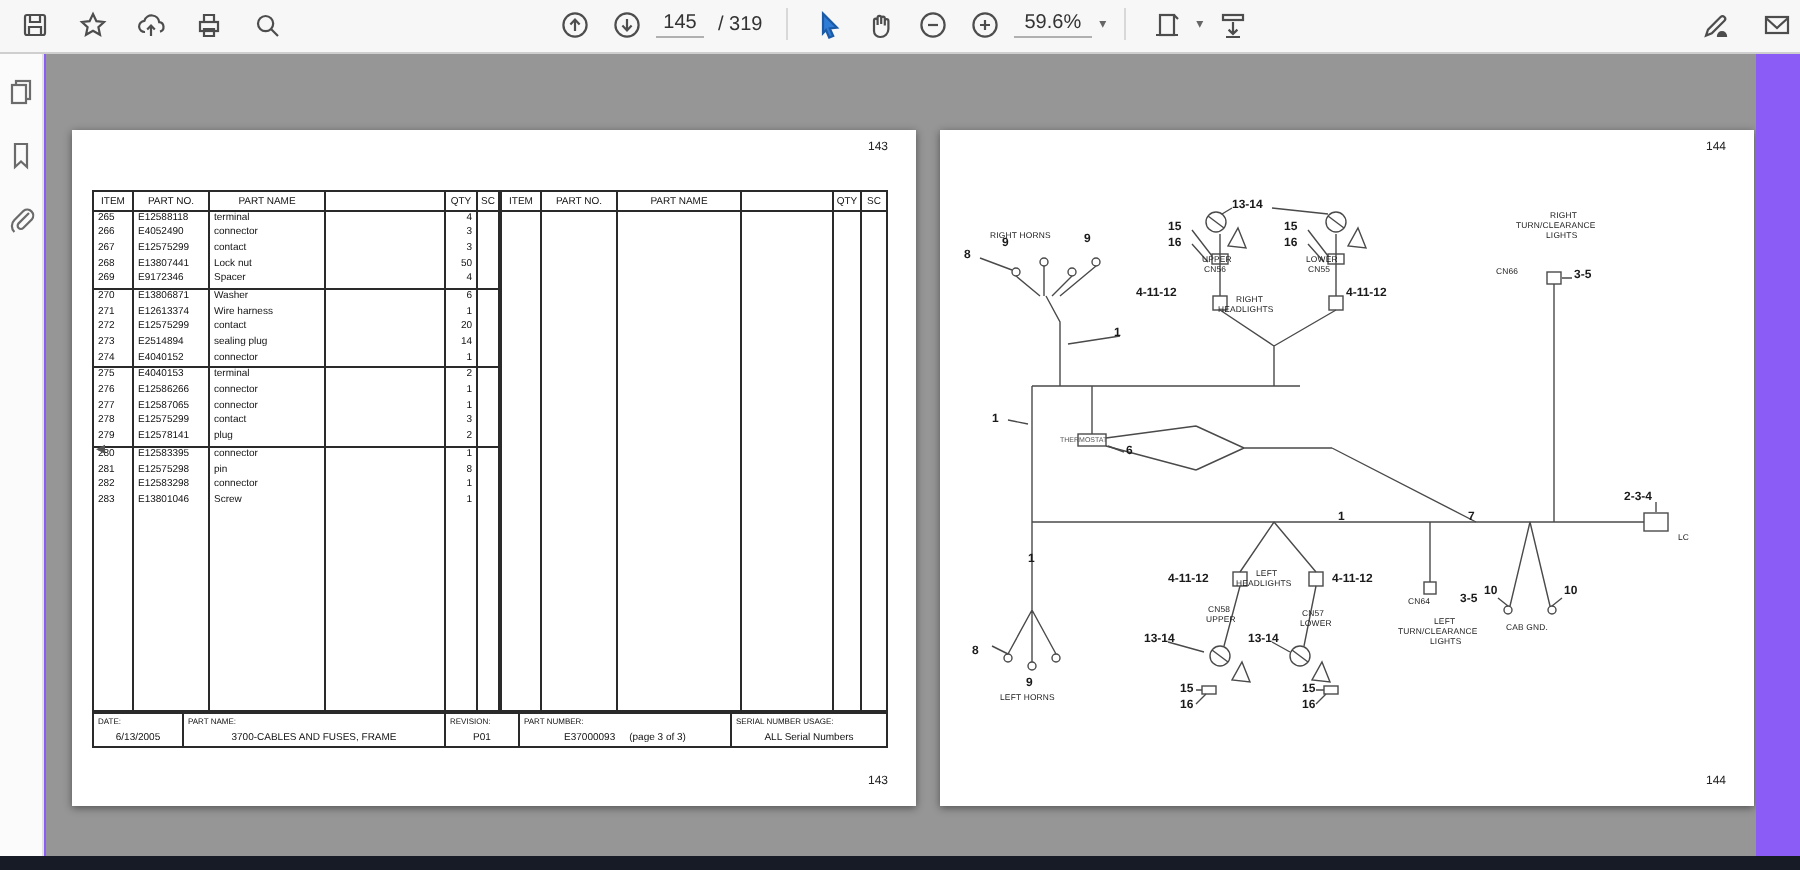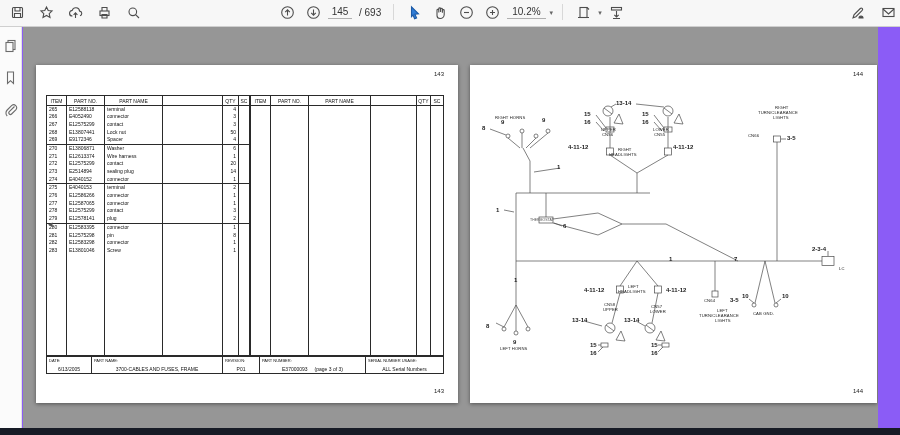--- a/index.html
+++ b/index.html
@@ -123,21 +123,21 @@
             <path d="M7.5,10.5 V5.2 M5.2,7.2 L7.5,4.8 L9.8,7.2"></path>
           </svg>
         </div>
       <div class="tbtn">
           <svg viewBox="0 0 15 15">
             <circle cx="7.5" cy="7.5" r="5.8"></circle>
             <path d="M7.5,4.5 V9.8 M5.2,7.8 L7.5,10.2 L9.8,7.8"></path>
           </svg>
         </div>
       <input class="page-input" readonly="" value="145" style="">
-      <span class="page-total">/ 693</span>
+      <span class="page-total">/ 319</span>
       <span class="vsep"></span>
       <div class="tbtn">
           <svg viewBox="0 0 15 15">
             <path fill="#2f7cd6" stroke="#1c5aa6" d="M4.5,1.8 L11.5,8.8 L7.9,9.2 L9.6,13 L7.6,13.8 L6,10 L4.5,11.6 Z"></path>
           </svg>
         </div>
       <div class="tbtn">
           <svg viewBox="0 0 15 15">
             <path d="M4,8.5 V5.2 a.9,.9 0 0 1 1.8,0 V7.5 M5.8,7 V3.8 a.9,.9 0 0 1 1.8,0 V7 M7.6,7 V4.2 a.9,.9 0 0 1 1.8,0 V7.5 M9.4,7.8 V5.5 a.9,.9 0 0 1 1.8,0 V9.5 a4,4 0 0 1 -4,4 H7 a3,3 0 0 1 -3,-3 V8.5"></path>
           </svg>
@@ -147,21 +147,21 @@
             <circle cx="7.5" cy="7.5" r="5.8"></circle>
             <path d="M5,7.5 H10"></path>
           </svg>
         </div>
       <div class="tbtn">
           <svg viewBox="0 0 15 15">
             <circle cx="7.5" cy="7.5" r="5.8"></circle>
             <path d="M5,7.5 H10 M7.5,5 V10"></path>
           </svg>
         </div>
-      <span class="zoom-label">10.2%</span>
+      <span class="zoom-label">59.6%</span>
       <span class="caret"></span>
       <span class="vsep"></span>
       <div class="tbtn">
           <svg viewBox="0 0 15 15">
             <rect x="4" y="2.5" width="7" height="10"></rect>
             <path d="M2,12.5 H13 M11,2.5 l2,2"></path>
           </svg>
         </div>
       <span class="caret"></span>
       <div class="tbtn">

